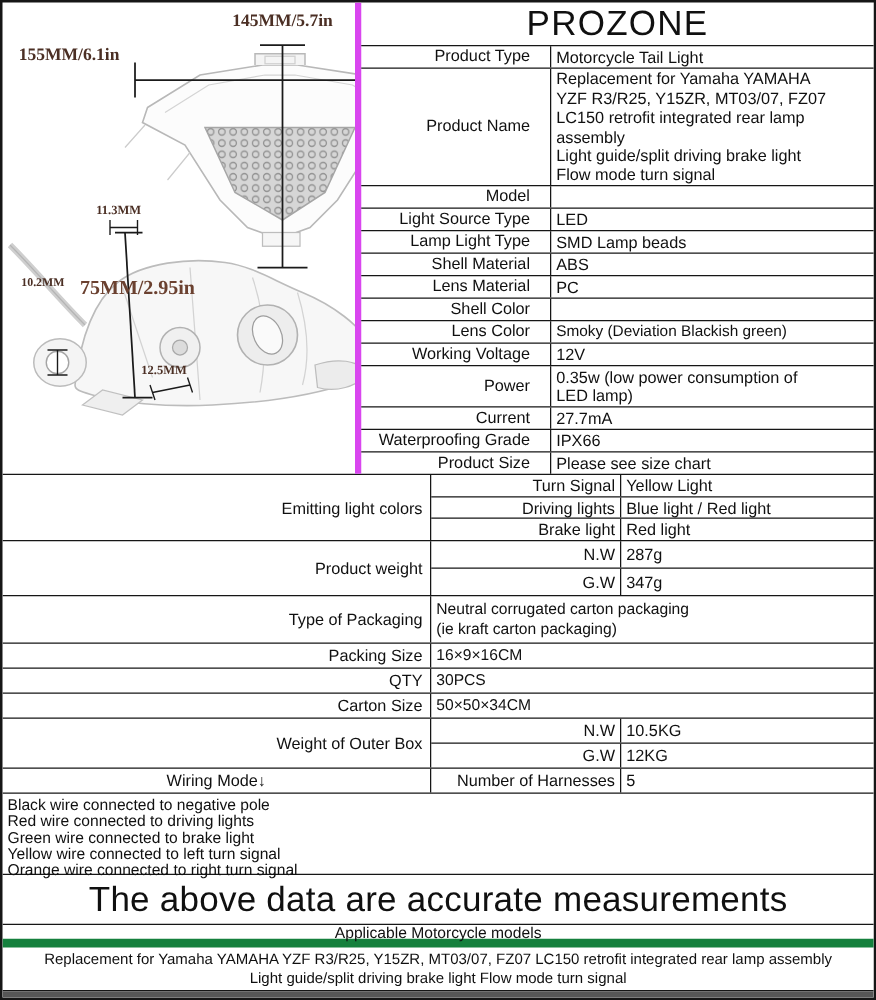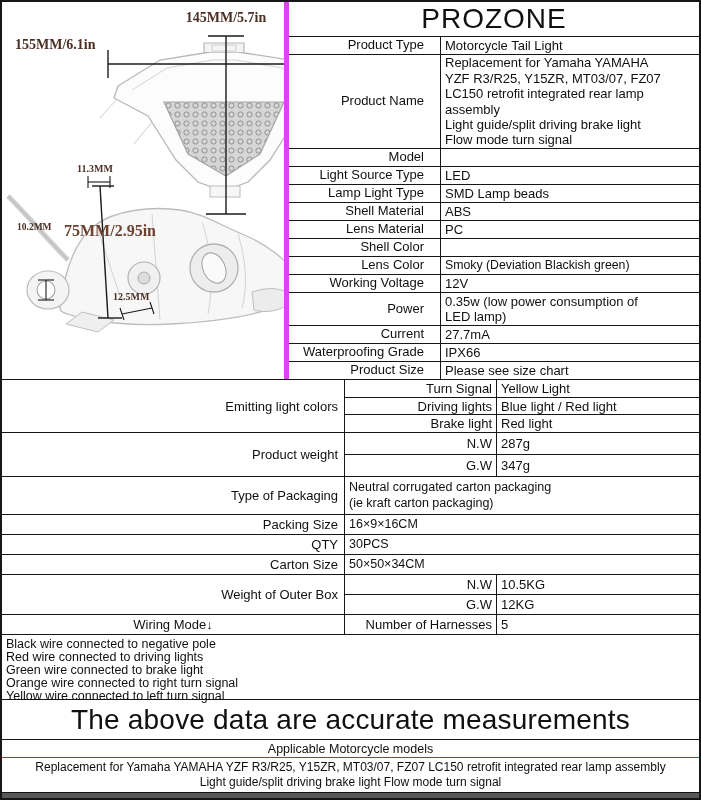--- a/index.html
+++ b/index.html
@@ -43,21 +43,21 @@
   .gvalue{flex:1;display:flex;align-items:center;padding-left:4px;font-size:13px}
   .frow{display:flex;border-bottom:1px solid #161616}
   .flabel{width:343px;border-right:1px solid #161616;display:flex;align-items:center;
           justify-content:flex-end;padding-right:6px;font-size:13px}
   .fvalue{flex:1;display:flex;align-items:center;padding-left:4px;font-size:12.5px;line-height:1.25}
   
   .wiring{height:65px;border-bottom:1px solid #161616;padding:3px 0 0 4px}
   .wiring div{font-size:12.5px;line-height:12.5px;height:12.5px;margin-bottom:0.4px}
   .banner{height:40px;border-bottom:1px solid #161616;display:flex;align-items:center;
           justify-content:center;font-size:28px;letter-spacing:0.2px}
-  .applicable-head{height:18px;border-bottom:1px solid #15803d;display:flex;align-items:center;
+  .applicable-head{height:18px;border-bottom:7px solid #15803d;display:flex;align-items:center;
           justify-content:center;font-size:12.5px}
   .applicable-body{height:35px;border-bottom:1px solid #161616;text-align:center;padding-top:2px}
   .applicable-body div{font-size:12px;line-height:15px}
   .strip{height:5px;background:#575757}
 </style>
 </head>
 <body>
 
 <div class="sheet">
 
@@ -266,22 +266,22 @@
         <div class="glabel">Number of Harnesses</div>
         <div class="gvalue">5</div>
       </div>
     </div>
   </div>
 
   <div class="wiring">
     <div>Black wire connected to negative pole</div>
     <div>Red wire connected to driving lights</div>
     <div>Green wire connected to brake light</div>
+    <div>Yellow wire connected to left turn signal</div>
     <div>Orange wire connected to right turn signal</div>
-    <div>Yellow wire connected to left turn signal</div>
   </div>
 
   <div class="banner">The above data are accurate measurements</div>
 
   <div class="applicable-head">Applicable Motorcycle models</div>
   <div class="applicable-body">
     <div>Replacement for Yamaha YAMAHA YZF R3/R25, Y15ZR, MT03/07, FZ07 LC150 retrofit integrated rear lamp assembly</div>
     <div>Light guide/split driving brake light Flow mode turn signal</div>
   </div>
 

